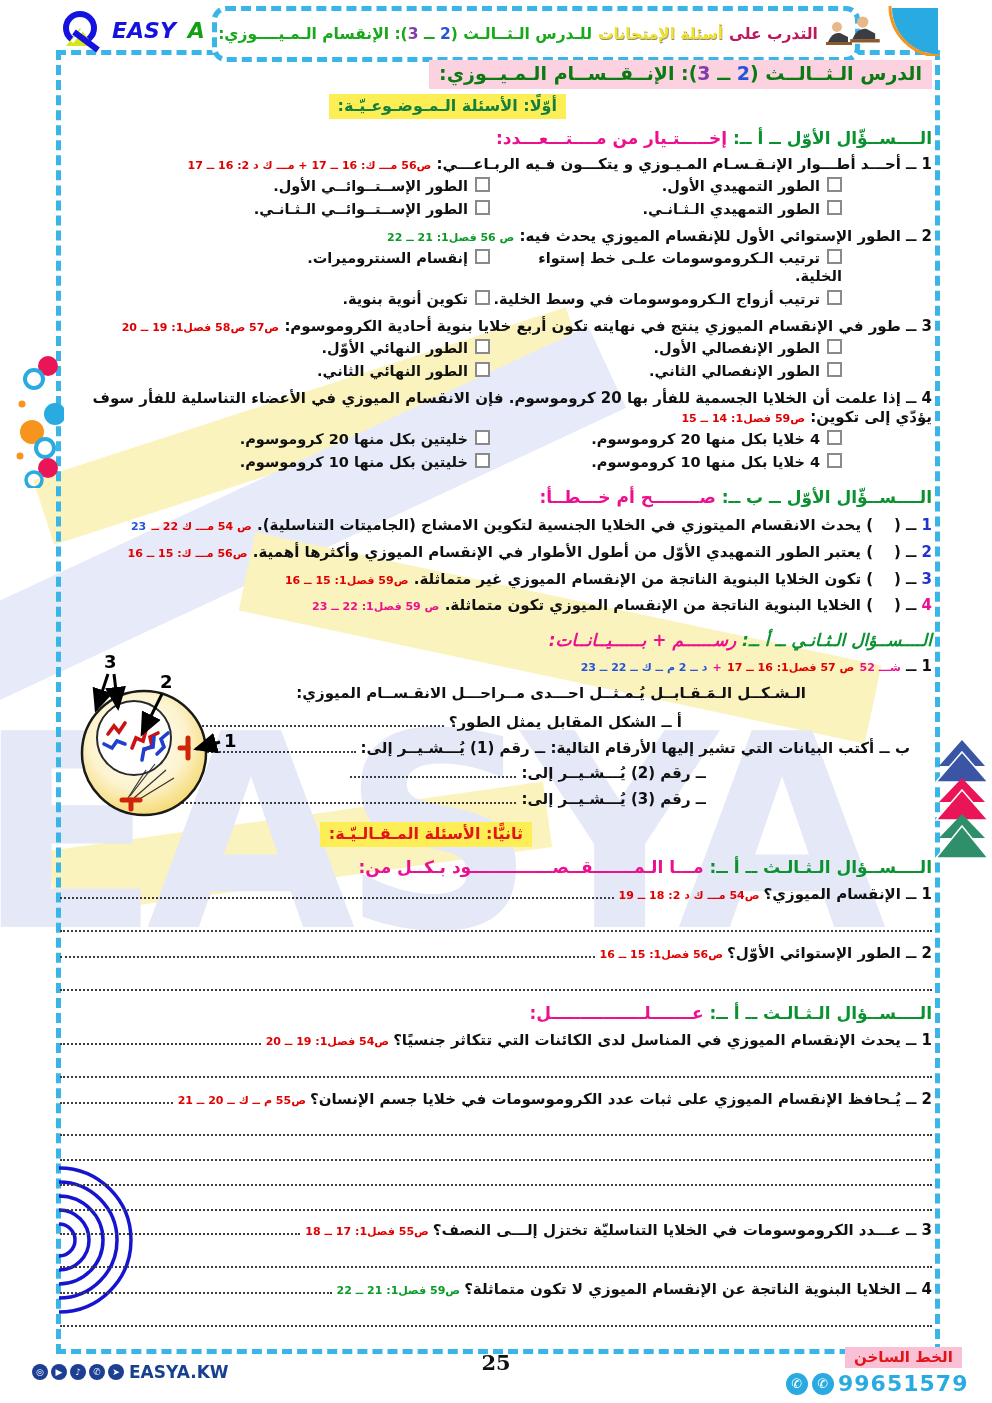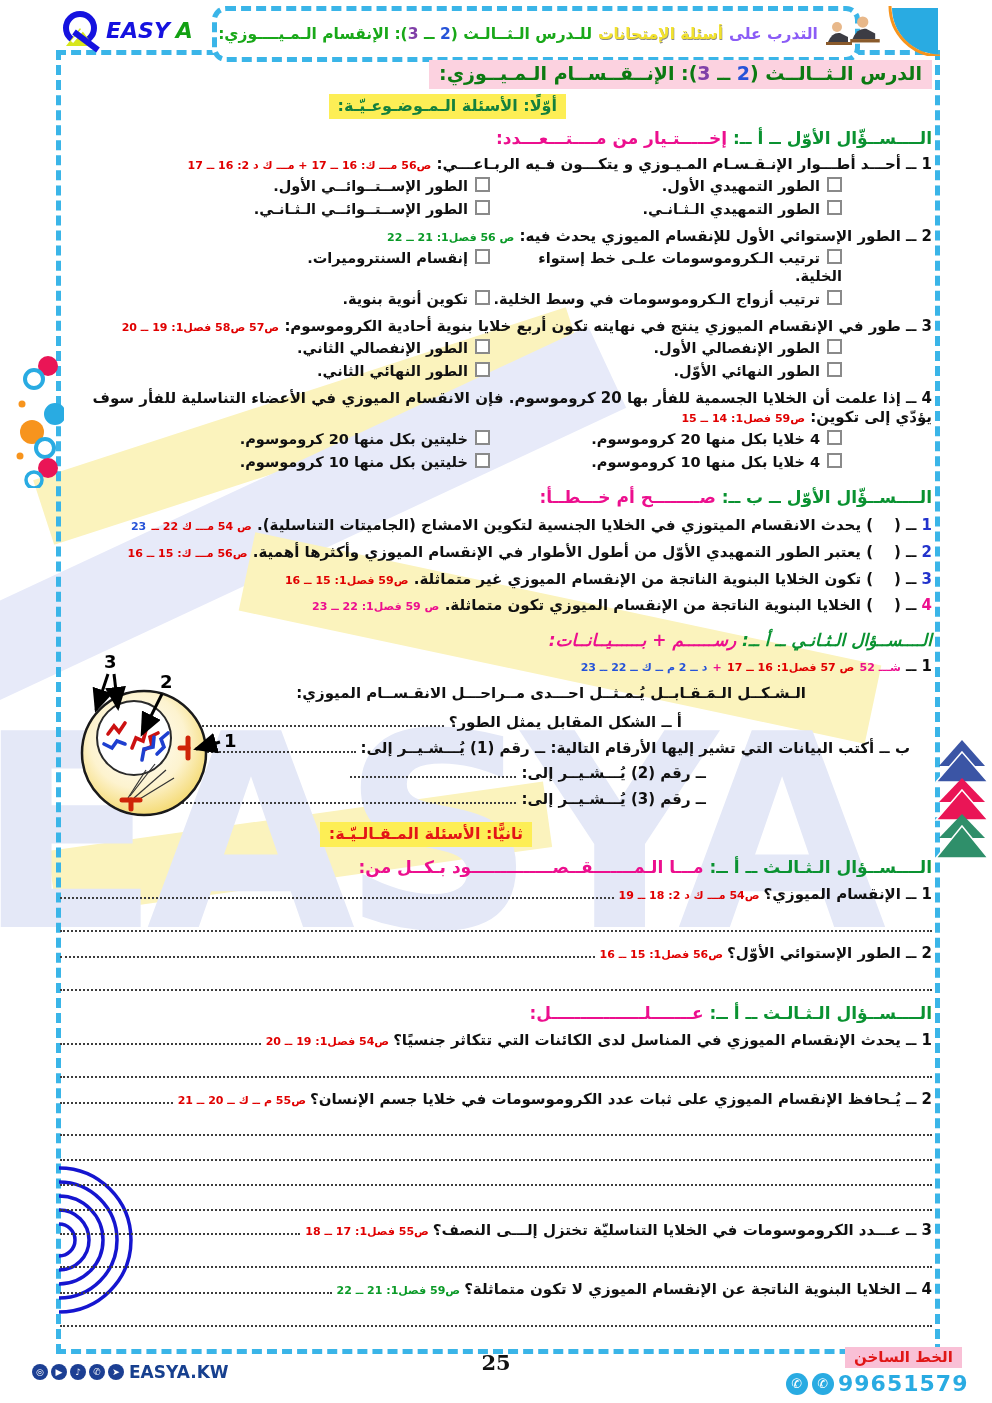--- a/index.html
+++ b/index.html
@@ -5,28 +5,28 @@
   html,body{margin:0;padding:0;background:#fff;}
   #page{position:relative;width:992px;height:1403px;background:#ffffff;overflow:hidden;
         font-family:"DejaVu Sans",sans-serif;font-weight:bold;}
   
   .wm-txt{position:absolute;z-index:0;color:#e4e8f7;font-size:270px;letter-spacing:-14px;
           font-family:"DejaVu Sans",sans-serif;font-weight:bold;white-space:nowrap;}
   .wm-band{position:absolute;z-index:0;}
   .frame{position:absolute;left:56px;top:50px;width:874px;height:1294px;z-index:1;
          border:5px dashed #3ab5e8;}
   
-  #logo{position:absolute;left:58px;top:6px;z-index:3;display:flex;align-items:center;gap:2px;}
+  #logo{position:absolute;left:58px;top:6px;z-index:3;display:flex;align-items:center;gap:8px;}
   #logo .easy{color:#1512df;font-style:italic;font-size:22px;}
   #logo .a{color:#12a012;font-style:italic;font-size:22px;margin-left:4px;}
   #hdrbox{position:absolute;left:212px;top:6px;width:638px;height:46px;z-index:3;
           border:5px dashed #3ab5e8;border-radius:14px;background:#fff;
           display:flex;align-items:center;justify-content:center;direction:rtl;gap:6px;
           font-size:15.5px;white-space:nowrap;}
-  .h-red{color:#8b5cf6;}
+  .h-red{color:#be185d;}
   .h-yel{color:#f2e22e;text-shadow:0.6px 0.6px 0 #8a8a8a;}
   .h-green{color:#19a819;}
   .h-nblue{color:#2653d8;}
   .h-npurp{color:#8040a8;}
   #corner{position:absolute;left:882px;top:6px;z-index:3;}
   .student{position:absolute;z-index:4;}
   
   #content{position:absolute;left:60px;top:60px;width:872px;z-index:3;direction:rtl;
            text-align:right;color:#101010;line-height:1.25;}
   .hl-pink{background:#fcd2e0;padding:2px 10px 3px;display:inline-block;}
@@ -156,22 +156,22 @@
       <span class="opt"><span class="cb"></span><span>ترتيب أزواج الـكروموسومات في وسط الخلية.</span></span>
       <span class="opt"><span class="cb"></span><span>تكوين أنوية بنوية.</span></span>
     </div>
 
     <div class="qline" style="margin-top:9px;">
       <span>3 ــ طور في الإنقسام الميوزي ينتج في نهايته تكون أربع خلايا بنوية أحادية الكروموسوم:</span>
       <span class="ref">ص57 ص58 فصل1: 19 ــ 20</span>
     </div>
     <div class="opts">
       <span class="opt"><span class="cb"></span><span>الطور الإنفصالي الأول.</span></span>
+      <span class="opt"><span class="cb"></span><span>الطور النهائي الأوّل.</span></span>
       <span class="opt"><span class="cb"></span><span>الطور الإنفصالي الثاني.</span></span>
-      <span class="opt"><span class="cb"></span><span>الطور النهائي الأوّل.</span></span>
       <span class="opt"><span class="cb"></span><span>الطور النهائي الثاني.</span></span>
     </div>
 
     <div class="qline" style="margin-top:9px;">
       <span>4 ــ إذا علمت أن الخلايا الجسمية للفأر بها 20 كروموسوم. فإن الانقسام الميوزي في الأعضاء التناسلية للفأر سوف يؤدّي إلى تكوين:</span>
       <span class="ref">ص59 فصل1: 14 ــ 15</span>
     </div>
     <div class="opts">
       <span class="opt"><span class="cb"></span><span>4 خلايا بكل منها 20 كروموسوم.</span></span>
       <span class="opt"><span class="cb"></span><span>خليتين بكل منها 20 كروموسوم.</span></span>

